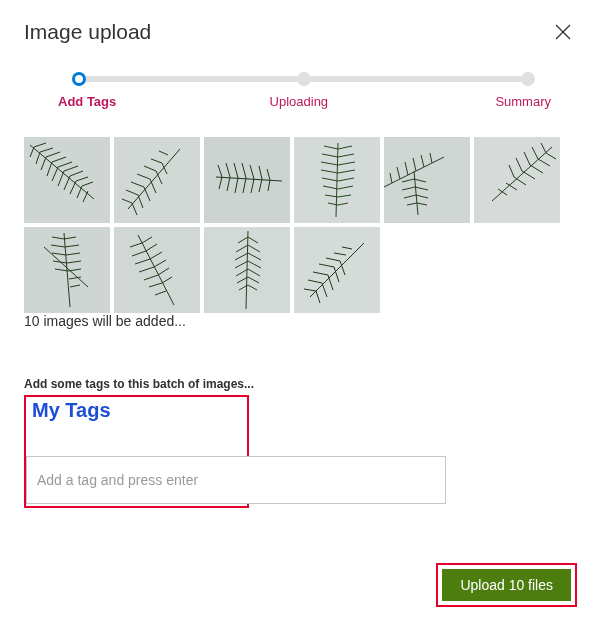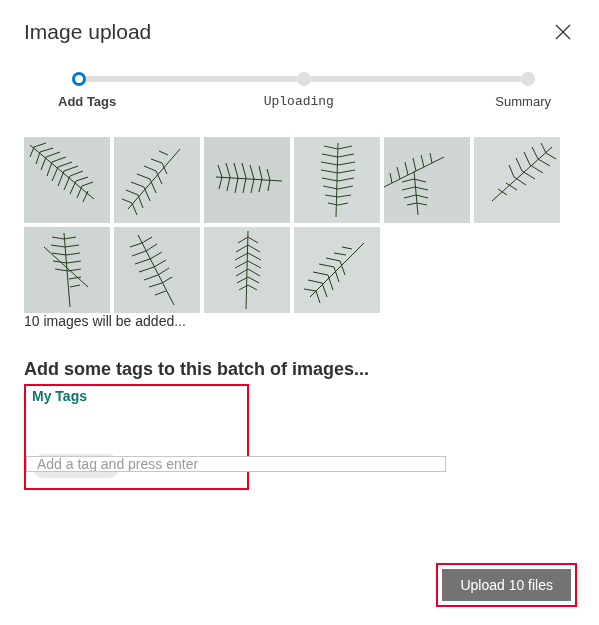--- a/index.html
+++ b/index.html
@@ -54,24 +54,24 @@
   .step-line {
     flex: 1;
     height: 6px;
     background: #e1dfdd;
   }
   .step-labels {
     display: flex;
     justify-content: space-between;
     margin: 6px 24px 0 34px;
     font-size: 13px;
-    color: #404040;
+    color: #be185d;
   }
   .step-labels span:first-child { font-weight: 600; }
-  .step-labels span:nth-child(2) { margin-left: -14px; font-family: Liberation Mono, monospace; }
+  .step-labels span:nth-child(2) { margin-left: -14px; }
 
   
   .thumbs {
     margin-top: 28px;
     display: flex;
     flex-wrap: wrap;
     gap: 4px;
   }
   .thumb {
     width: 86px;
@@ -82,44 +82,44 @@
   }
   .thumb svg { width: 100%; height: 100%; display: block; }
 
   .status {
     margin-top: 0;
     font-size: 14px;
     color: #323130;
   }
 
   .prompt {
-    margin-top: 30px;
-    font-size: 18px;
+    margin-top: 48px;
+    font-size: 12px;
     font-weight: 600;
     color: #323130;
   }
 
   
   .mytags-box {
     margin-top: 4px;
     border: 2px solid #e4002b;
     padding: 2px 6px 10px 6px;
     width: 225px;
   }
   .mytags-label {
-    font-size: 14px;
+    font-size: 20px;
     font-weight: 600;
-    color: #0f766e;
+    color: #1d4ed8;
   }
   .tag-input {
     position: absolute;
     left: 26px;
     top: 456px;
     width: 420px;
-    height: 16px;
+    height: 48px;
     border: 1px solid #c8c6c4;
     padding: 0 10px;
     font-size: 14px;
     color: #323130;
     background: #fff;
   }
   .tag-input::placeholder { color: #9a9a9a; }
 
   .chip-row {
     margin-top: 50px;
@@ -144,21 +144,21 @@
   }
 
   .upload-wrap {
     position: absolute;
     right: 22px;
     bottom: 18px;
     border: 2px solid #e4002b;
     padding: 4px;
   }
   .upload-btn {
-    background: #737373;
+    background: #4d7c0f;
     color: #fff;
     border: none;
     font-size: 14px;
     padding: 8px 18px;
     cursor: pointer;
     font-family: inherit;
   }
 </style>
 </head>
 <body>

